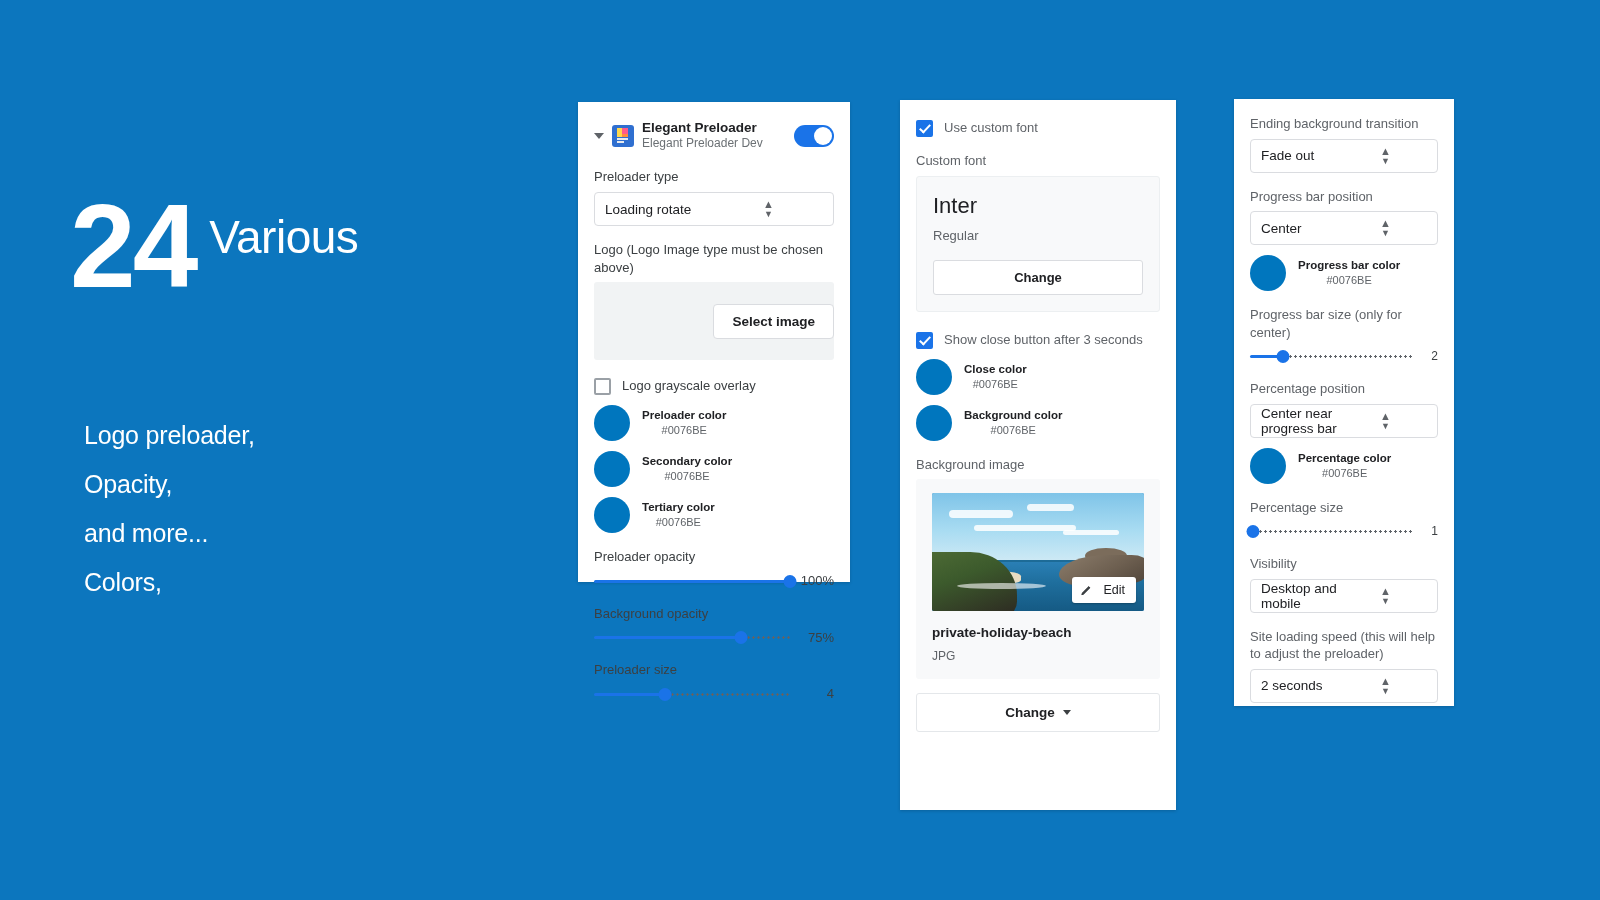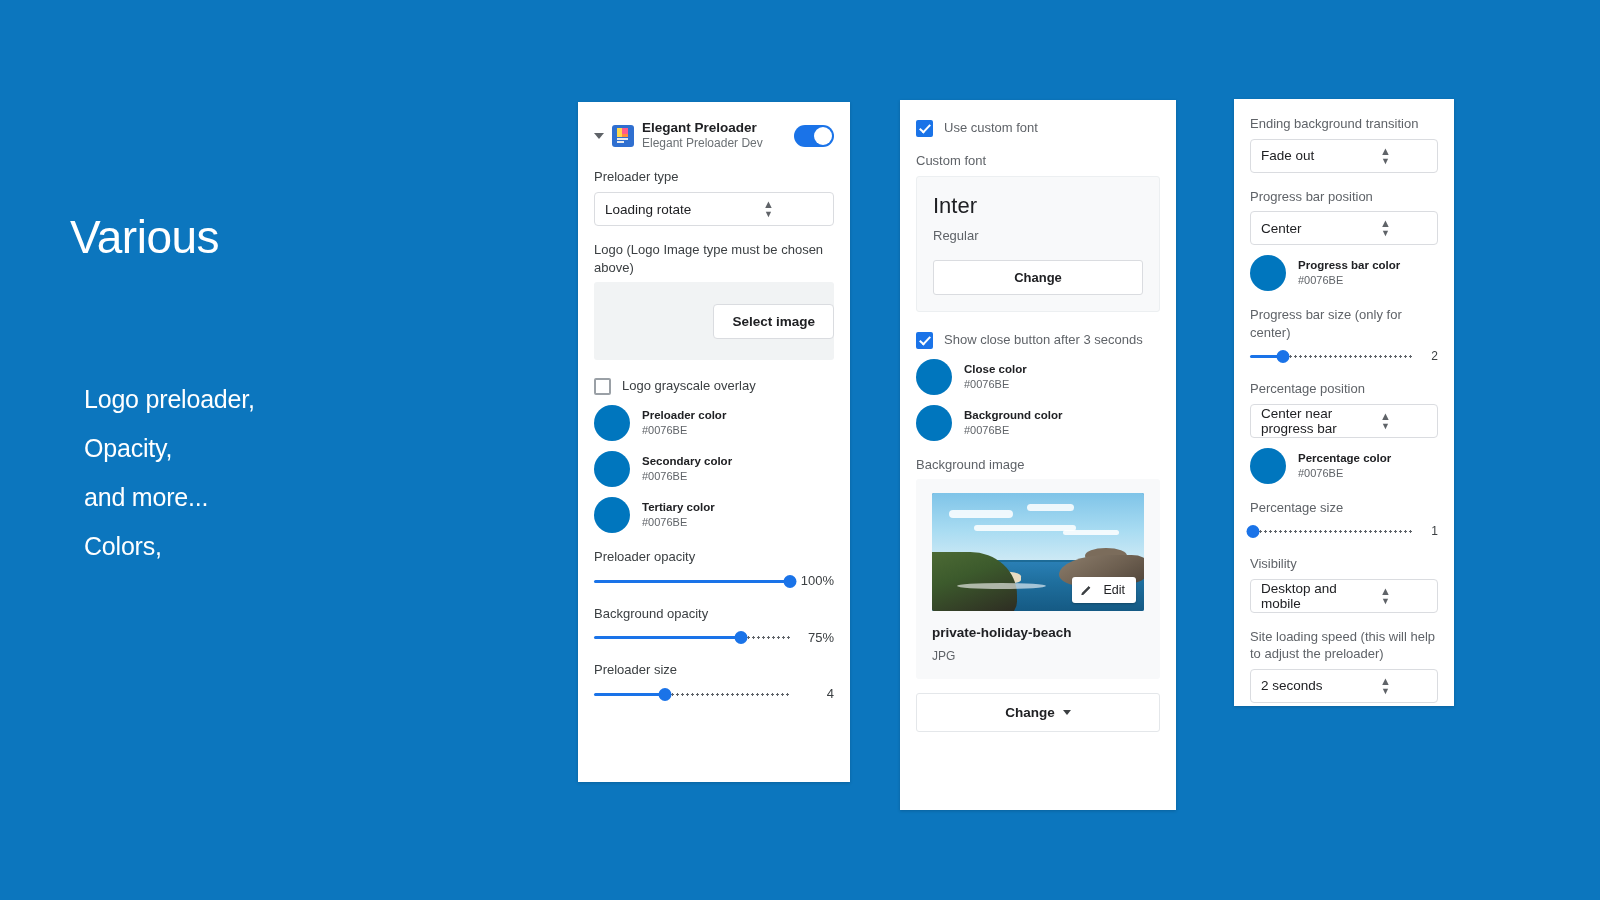--- a/index.html
+++ b/index.html
@@ -25,21 +25,21 @@
   .promo-list div {
     font-size: 25px; line-height: 1.96; color: #fff; font-weight: 400;
     letter-spacing: -0.2px;
   }
 
   
   .panel {
     position: absolute; background: #fff;
     box-shadow: 0 1px 3px rgba(0,0,0,.18);
   }
-  #panel-1 { left: 578px; top: 102px; width: 272px; height: 680px; padding: 14px 16px 0; }
+  #panel-1 { left: 578px; top: 102px; width: 272px; height: 480px; padding: 14px 16px 0; }
   #panel-2 { left: 900px; top: 100px; width: 276px; height: 710px; padding: 14px 16px 0; filter: blur(.45px); }
   #panel-3 { left: 1234px; top: 99px; width: 220px; height: 607px; padding: 12px 16px 0; filter: blur(.55px); }
 
   
   .app-header { display: flex; align-items: center; gap: 8px; padding: 4px 0 2px; }
   .caret {
     width: 0; height: 0; border-left: 5px solid transparent;
     border-right: 5px solid transparent; border-top: 6px solid #5f6368; flex: none;
   }
   .app-icon {
@@ -101,21 +101,21 @@
   }
   .chk.on::after {
     content: ""; position: absolute; left: 4px; top: 0px;
     width: 4px; height: 9px; border: solid #fff;
     border-width: 0 2px 2px 0; transform: rotate(43deg);
   }
   .chklabel { font-size: 13px; color: #3c4043; }
   .p2 .chklabel { color: #5f6368; }
 
   
-  .swatch-row { display: flex; align-items: center; gap: 12px; margin: 10px 0; }
+  .swatch-row { display: flex; align-items: center; gap: 12px; margin: 10px 0; text-align: center; }
   .swatch { width: 36px; height: 36px; border-radius: 50%; flex: none; }
   .swatch-name { font-size: 11.5px; font-weight: 700; color: #202124; line-height: 1.3; }
   .swatch-hex { font-size: 11px; color: #5f6368; line-height: 1.3; }
 
   
   .slider-wrap { display: flex; align-items: center; gap: 10px; margin-top: 4px; }
   .track { flex: 1; position: relative; height: 18px; }
   .track .filled {
     position: absolute; left: 0; top: 8px; height: 3px;
     background: #1a73e8; border-radius: 2px;
@@ -214,20 +214,21 @@
   .dncaret {
     width: 0; height: 0; border-left: 4px solid transparent;
     border-right: 4px solid transparent; border-top: 5px solid #3c4043;
   }
 </style>
 </head>
 <body>
 
 <div class="promo">
   <div class="promo-head">
+    <div class="promo-num">24</div>
     <div class="promo-head-text">
       <div>Various</div>
     </div>
   </div>
   <div class="promo-list">
     <div>Logo preloader,</div>
     <div>Opacity,</div>
     <div>and more...</div>
     <div>Colors,</div>
   </div>

